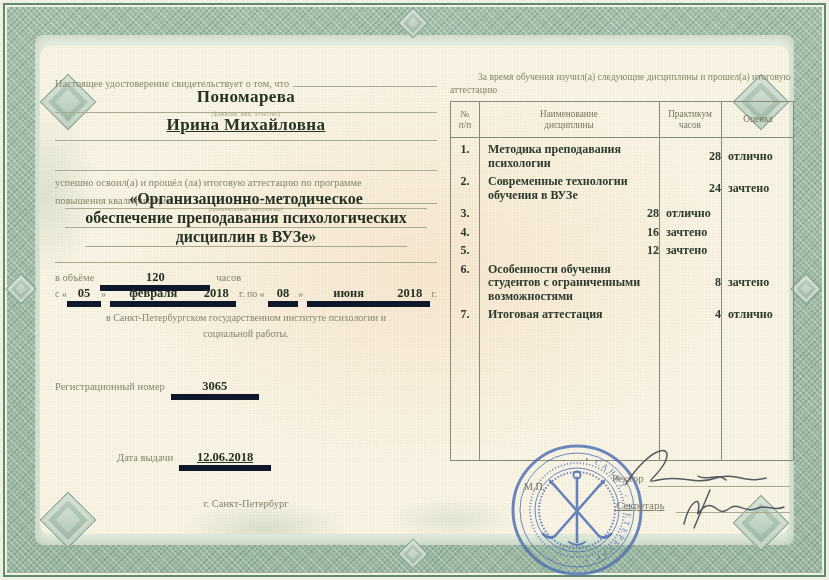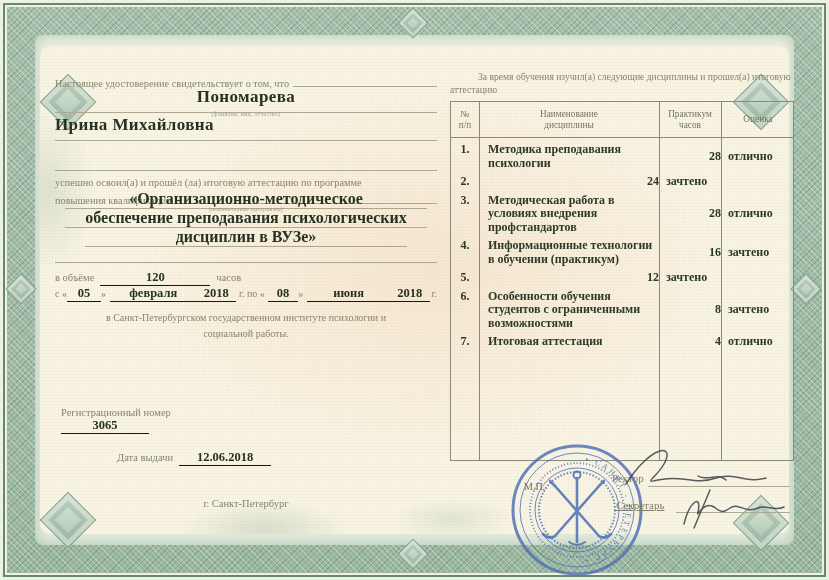--- a/index.html
+++ b/index.html
@@ -43,26 +43,26 @@
   
   .faded { color:#85856d; }
   .ink   { color:#273322; font-weight:bold; }
   .hr    { position:absolute; height:0; border-top:1px solid #aaa992; }
   
   .left-col { position:absolute; left:55px; top:0; width:382px; z-index:4; }
   .intro-line { position:absolute; top:76px; width:100%; display:flex; align-items:baseline; font-size:10.3px; }
   .intro-line .grow { flex:1; border-bottom:1px solid #aaa992; height:11px; margin-left:4px; }
   .surname   { position:absolute; top:87px;  width:100%; text-align:center; font-size:17px; letter-spacing:.4px; }
   .caption   { position:absolute; width:100%; text-align:center; font-size:5.5px; color:#9b9b84; letter-spacing:.4px; }
-  .givenname { position:absolute; top:115px; width:100%; text-align:left; font-size:17px; letter-spacing:.4px; }
+  .givenname { position:absolute; top:115px; width:100%; text-align:center; font-size:17px; letter-spacing:.4px;text-decoration:underline; }
   .bodyline  { position:absolute; width:100%; font-size:10.3px; }
   .bodyline .grow { flex:1; border-bottom:1px solid #aaa992; height:11px; margin-left:4px; }
   .prog { position:absolute; width:100%; text-align:center; font-size:16px; }
   .vol-line, .reg-line, .issue-line { position:absolute; display:flex; align-items:baseline; font-size:10.5px; }
-  .slot { border-bottom:1px solid #0f172a; text-align:center; font-size:12.5px; }
+  .slot { border-bottom:6px solid #0f172a; text-align:center; font-size:12.5px; }
   .period { position:absolute; top:286px; width:100%; display:flex; align-items:baseline; font-size:10px; white-space:nowrap; }
   .inst { position:absolute; width:100%; text-align:center; font-size:10px; }
   .city { position:absolute; top:498px; width:100%; text-align:center; font-size:10.5px; }
   
   .right-col { position:absolute; left:450px; top:0; width:344px; z-index:4; }
   .r-intro { position:absolute; width:100%; font-size:9.6px; line-height:12px; }
   .disc-table { position:absolute; top:101px; left:0; width:344px; height:360px; border:1px solid #8a8a78; }
   .vline { position:absolute; top:0; bottom:0; border-left:1px solid #8a8a78; }
   .thead { height:36px; border-bottom:1px solid #8a8a78; display:grid; grid-template-columns:28px 180px 62px 74px; align-items:center; text-align:center; font-size:9.3px; line-height:10.5px; color:#75755f; }
   .tbody { padding-top:5px; }
@@ -141,28 +141,28 @@
       <span class="slot ink" style="width:34px;">08</span>
       <span>»</span>
       <span class="slot ink" style="width:92px;margin-left:4px;">июня</span>
       <span class="slot ink" style="width:44px;">2018</span>
       <span style="margin-left:2px;">г.</span>
     </div>
 
     <div class="inst faded" style="top:312px;">в Санкт-Петербургском государственном институте психологии и</div>
     <div class="inst faded" style="top:328px;">социальной работы.</div>
 
-    <div class="reg-line faded" style="top:407px;left:0;flex-direction:column;">
+    <div class="reg-line faded" style="top:379px;left:0;">
       <span>Регистрационный номер</span>
       <span class="slot ink" style="width:88px;margin-left:6px;">3065</span>
     </div>
 
     <div class="issue-line faded" style="top:450px;left:62px;">
       <span>Дата выдачи</span>
-      <span class="slot ink" style="width:92px;margin-left:6px;">12.06.2018</span>
+      <span class="slot ink" style="width:92px;margin-left:6px;text-decoration:underline;">12.06.2018</span>
     </div>
 
     <div class="city faded">г. Санкт-Петербург</div>
   </div>
 
   <div class="right-col">
     <div class="r-intro faded" style="top:71px;margin-left:28px;">За время обучения изучил(а) следующие дисциплины и прошел(а) итоговую</div>
     <div class="r-intro faded" style="top:84px;">аттестацию</div>
 
     <div class="disc-table">
@@ -188,32 +188,31 @@
 
       <div class="tbody">
         <div class="trow">
           <div class="c-num">1.</div>
           <div class="c-name">Методика преподавания психологии</div>
           <div class="c-hours">28</div>
           <div class="c-grade">отлично</div>
         </div>
         <div class="trow">
           <div class="c-num">2.</div>
+          <div class="c-name">Современные технологии обучения в ВУЗе</div>
           <div class="c-hours">24</div>
           <div class="c-grade">зачтено</div>
         </div>
         <div class="trow">
           <div class="c-num">3.</div>
-          <div class="c-name">Методическая работа в условиях внедрения профстандартов</div>
           <div class="c-hours">28</div>
           <div class="c-grade">отлично</div>
         </div>
         <div class="trow">
           <div class="c-num">4.</div>
-          <div class="c-name">Информационные технологии в обучении (практикум)</div>
           <div class="c-hours">16</div>
           <div class="c-grade">зачтено</div>
         </div>
         <div class="trow">
           <div class="c-num">5.</div>
           <div class="c-hours">12</div>
           <div class="c-grade">зачтено</div>
         </div>
         <div class="trow">
           <div class="c-num">6.</div>

